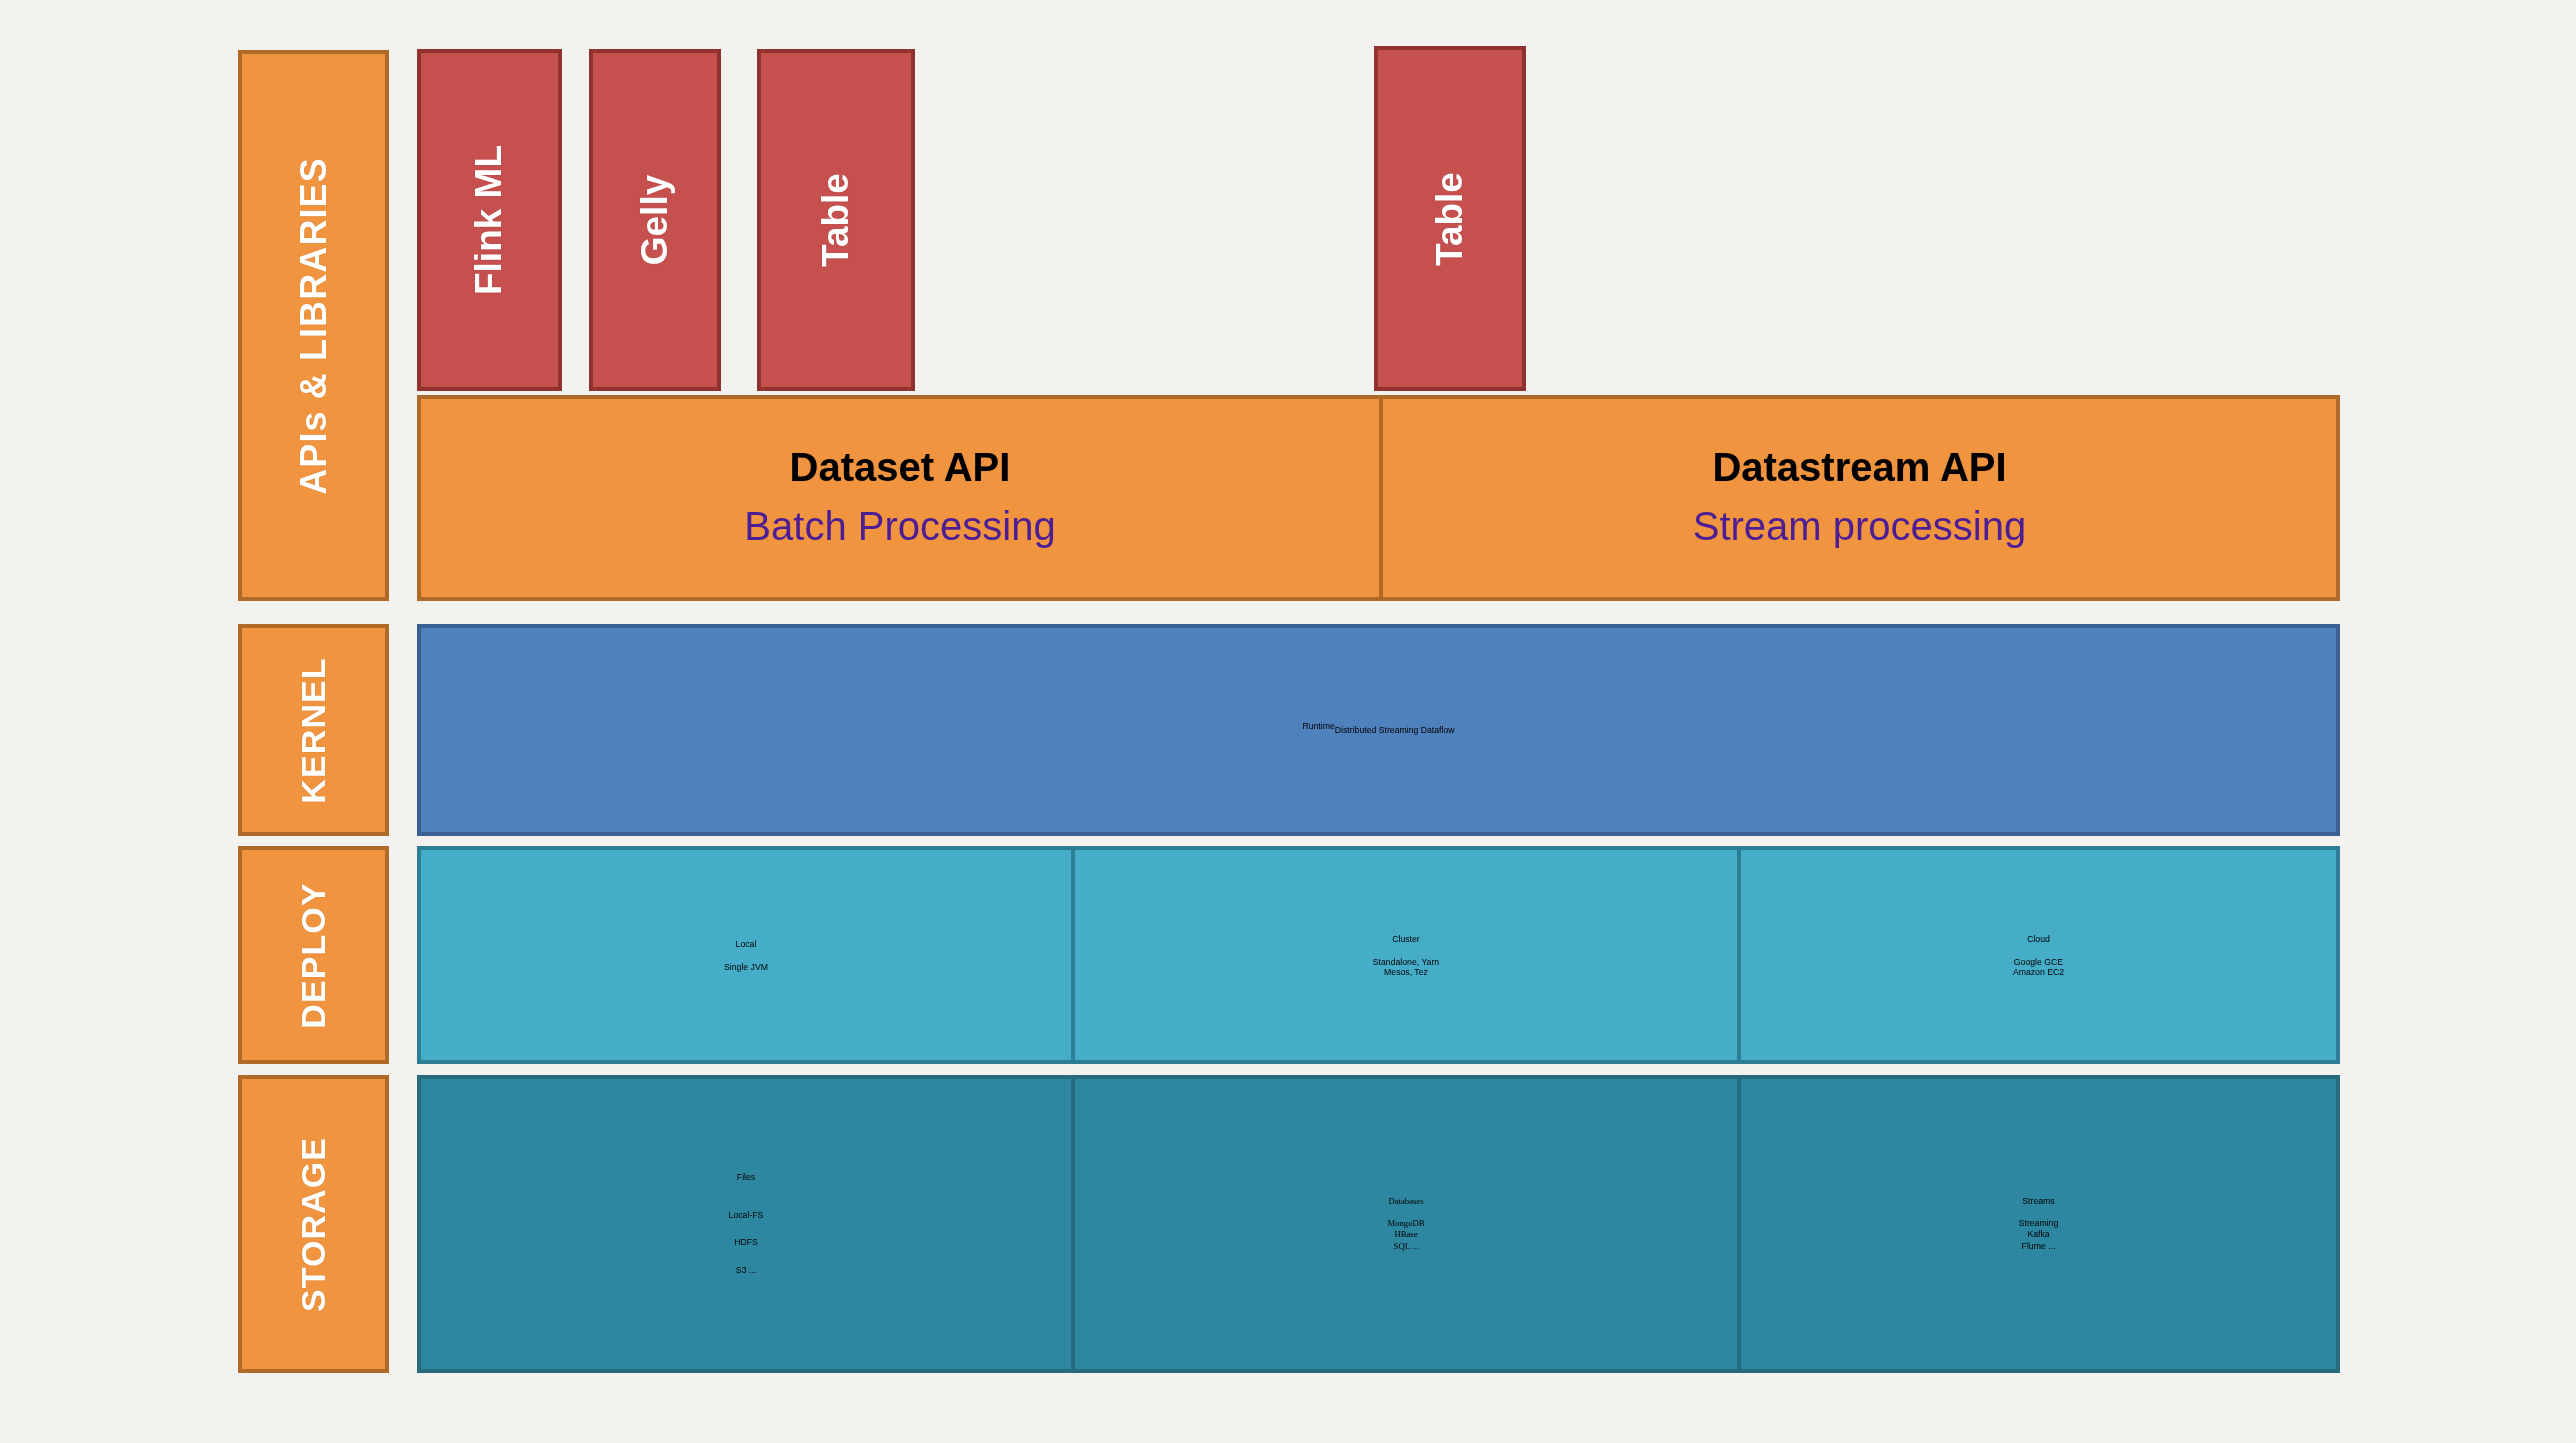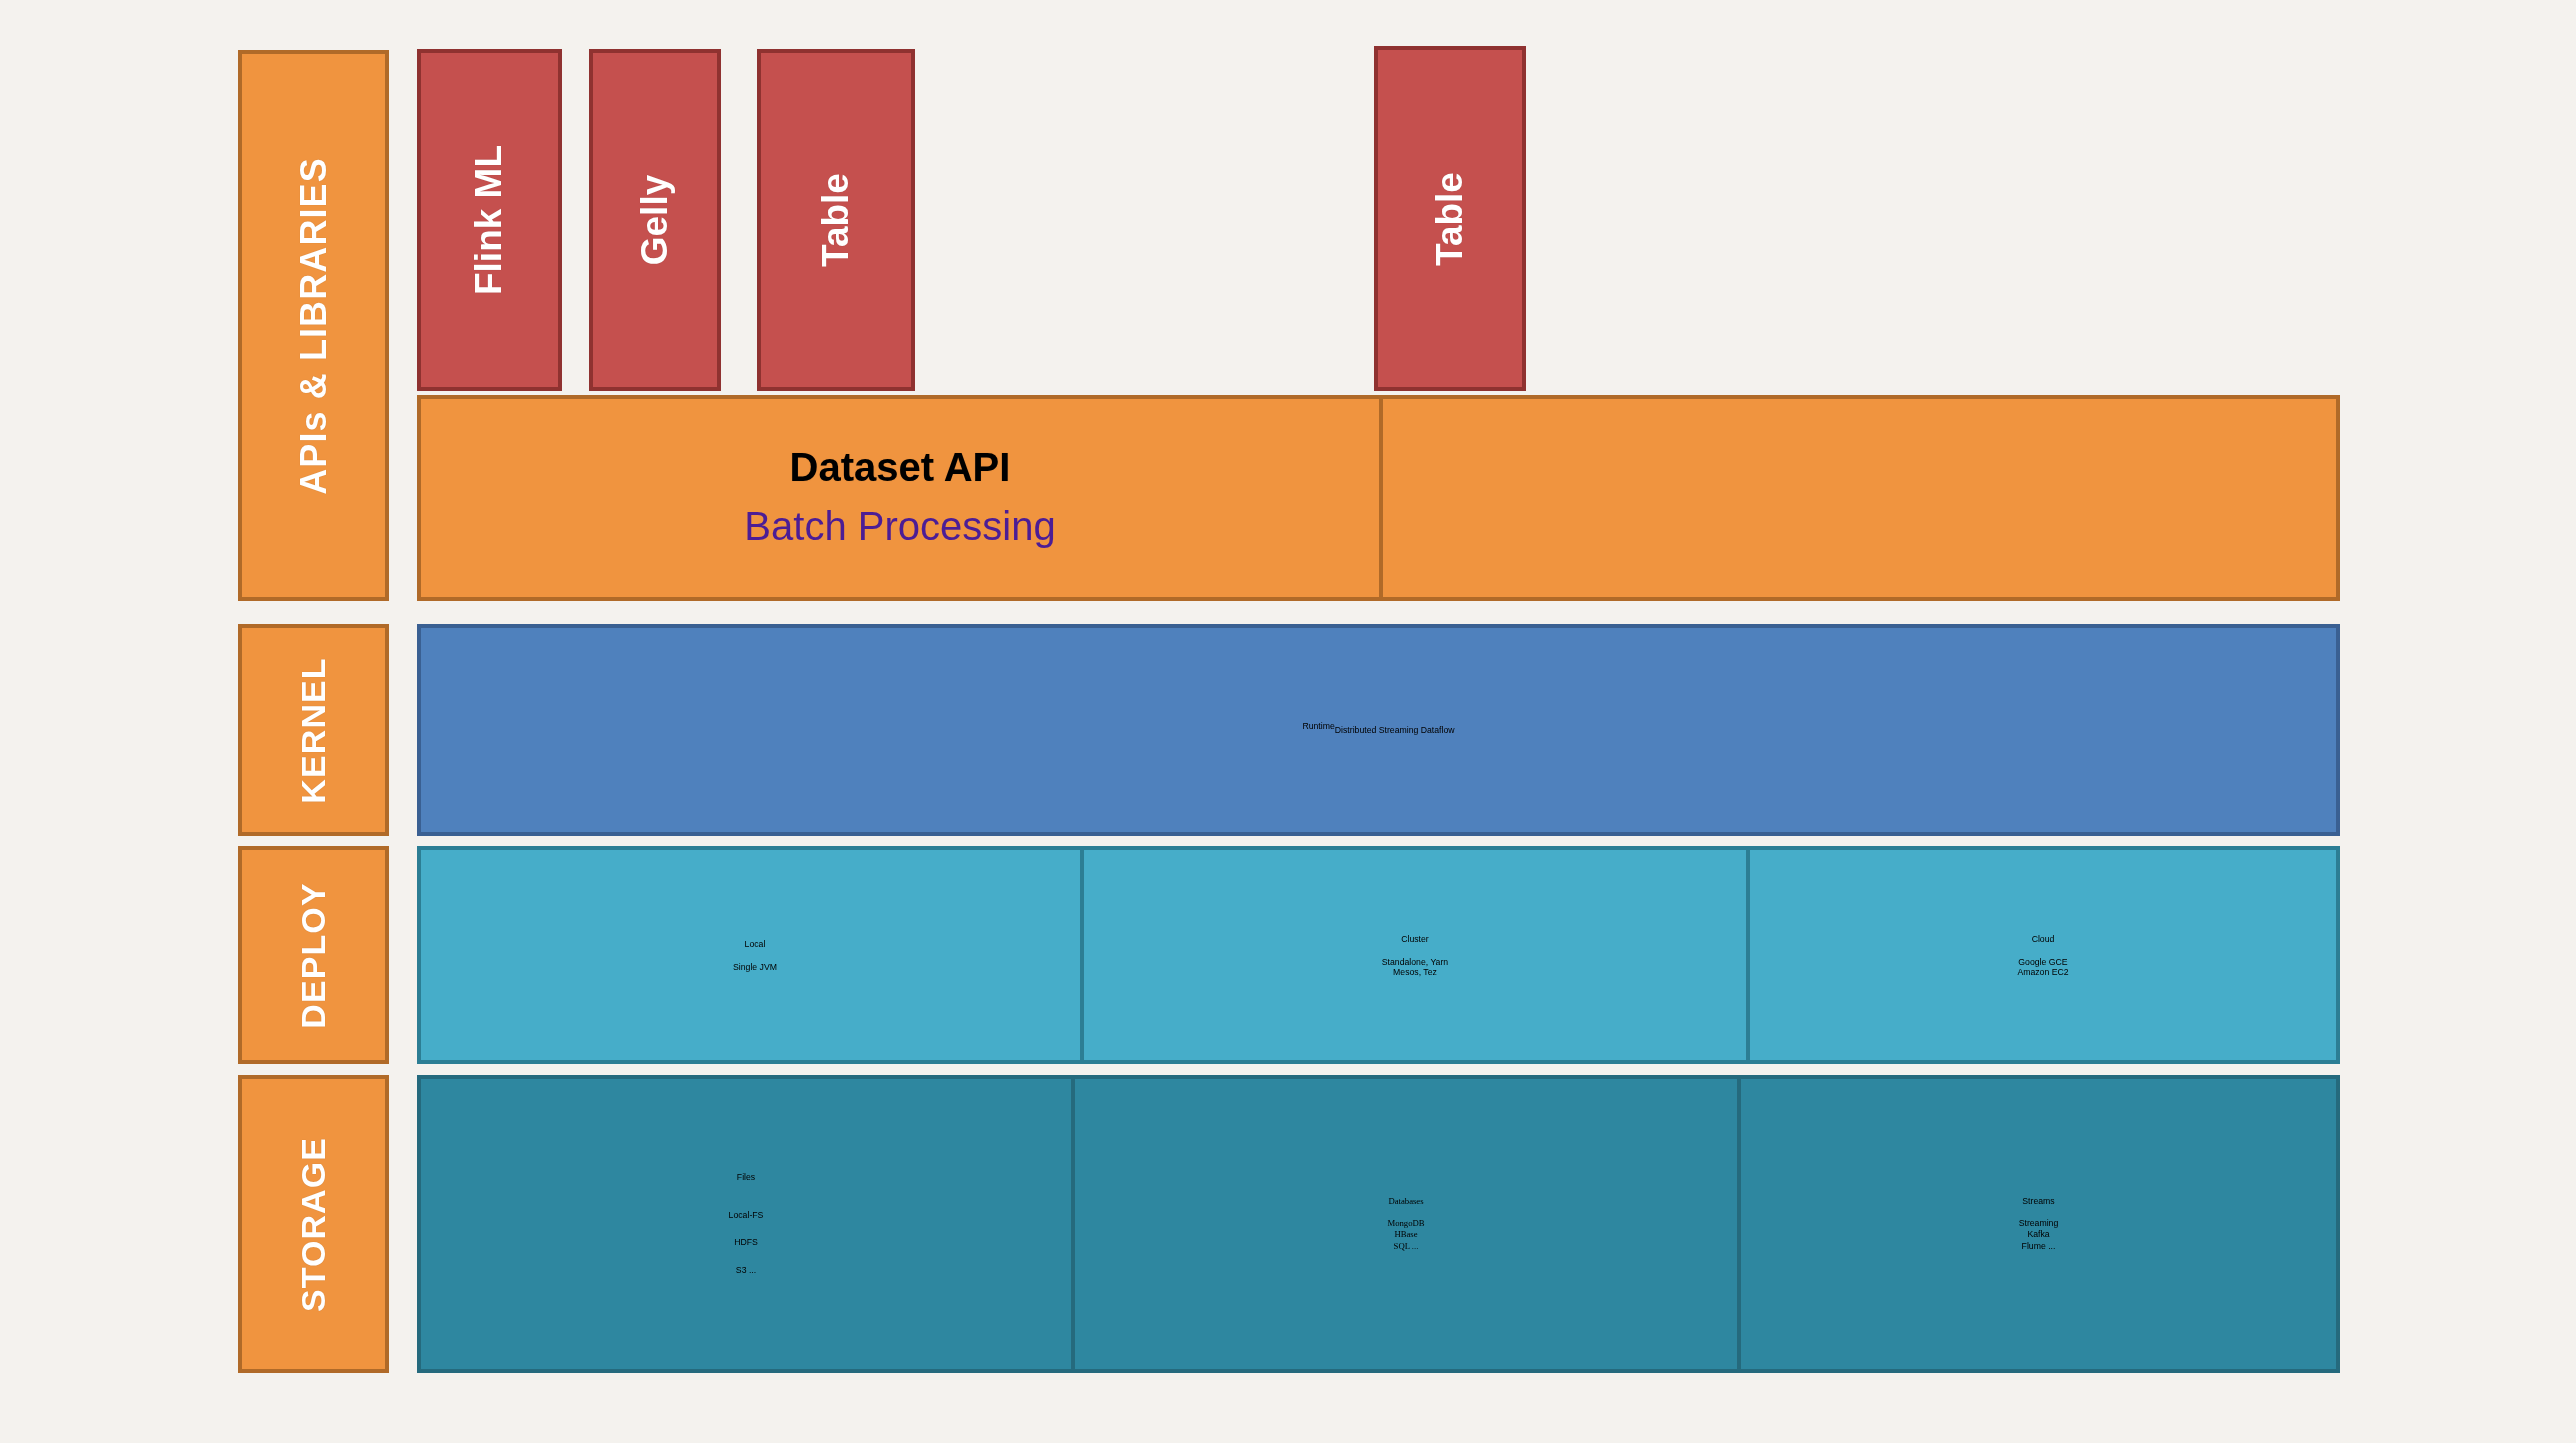--- a/index.html
+++ b/index.html
@@ -151,30 +151,34 @@
     <span>Table</span>
   </div>
 
   <div class="box apiband" style="left:417px;top:395px;width:1923px;height:206px;">
 
     <div class="half left cell">
       <div class="hd">Dataset API</div>
       <div class="sub">Batch Processing</div>
     </div>
 
+    <div class="half right cell">
+      <div class="hd">Datastream API</div>
+      <div class="sub">Stream processing</div>
+    </div>
   </div>
 
   <div class="box runtime" style="left:417px;top:624px;width:1923px;height:212px;">
     <div class="hd">Runtime</div>
     <div class="sub b">Distributed Streaming Dataflow</div>
   </div>
 
   <div class="box deploy" style="left:417px;top:846px;width:1923px;height:218px;">
 
-    <div class="col" style="width:650px;padding-left:9px;">
+    <div class="col" style="width:650px;">
       <div class="hd">Local</div>
       <div class="sub">Single JVM</div>
     </div>
 
     <div class="col" style="width:662px;">
       <div class="hd">Cluster</div>
       <div class="sub">Standalone, Yarn</div>
       <div class="sub">Mesos, Tez</div>
     </div>
 

